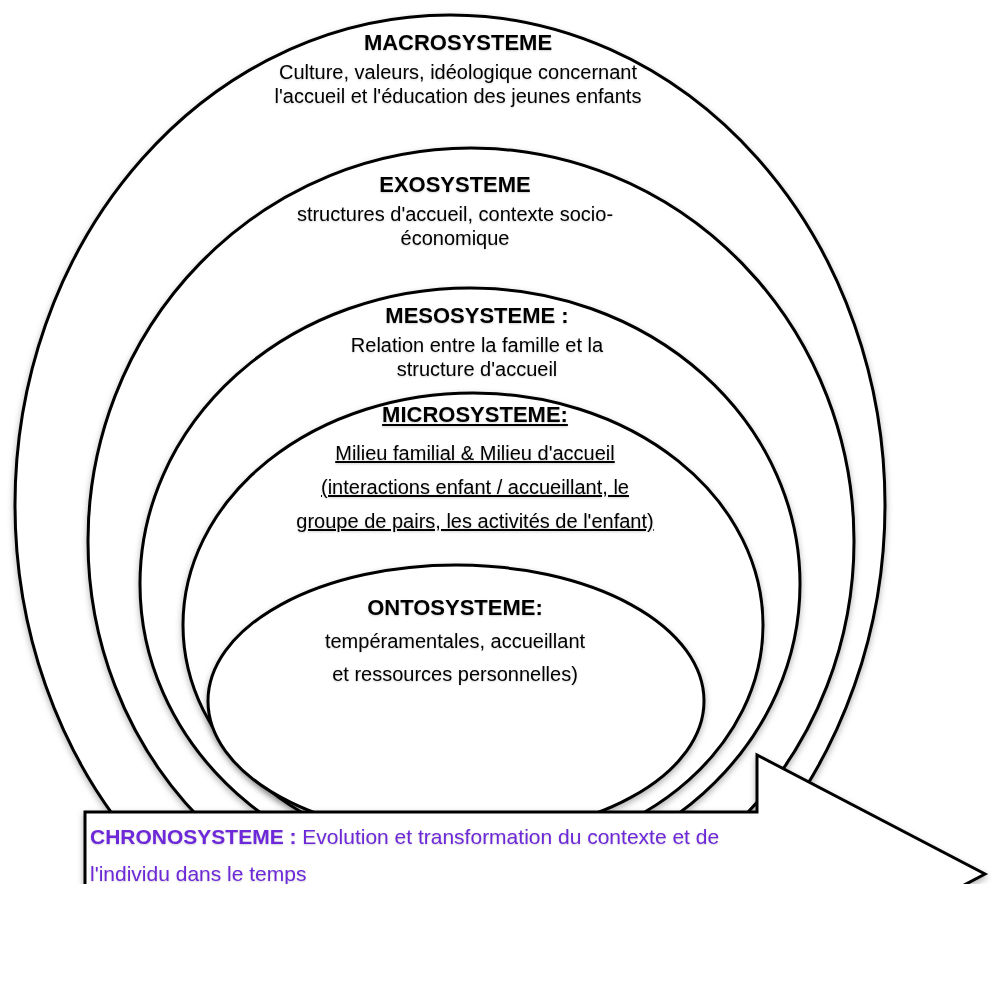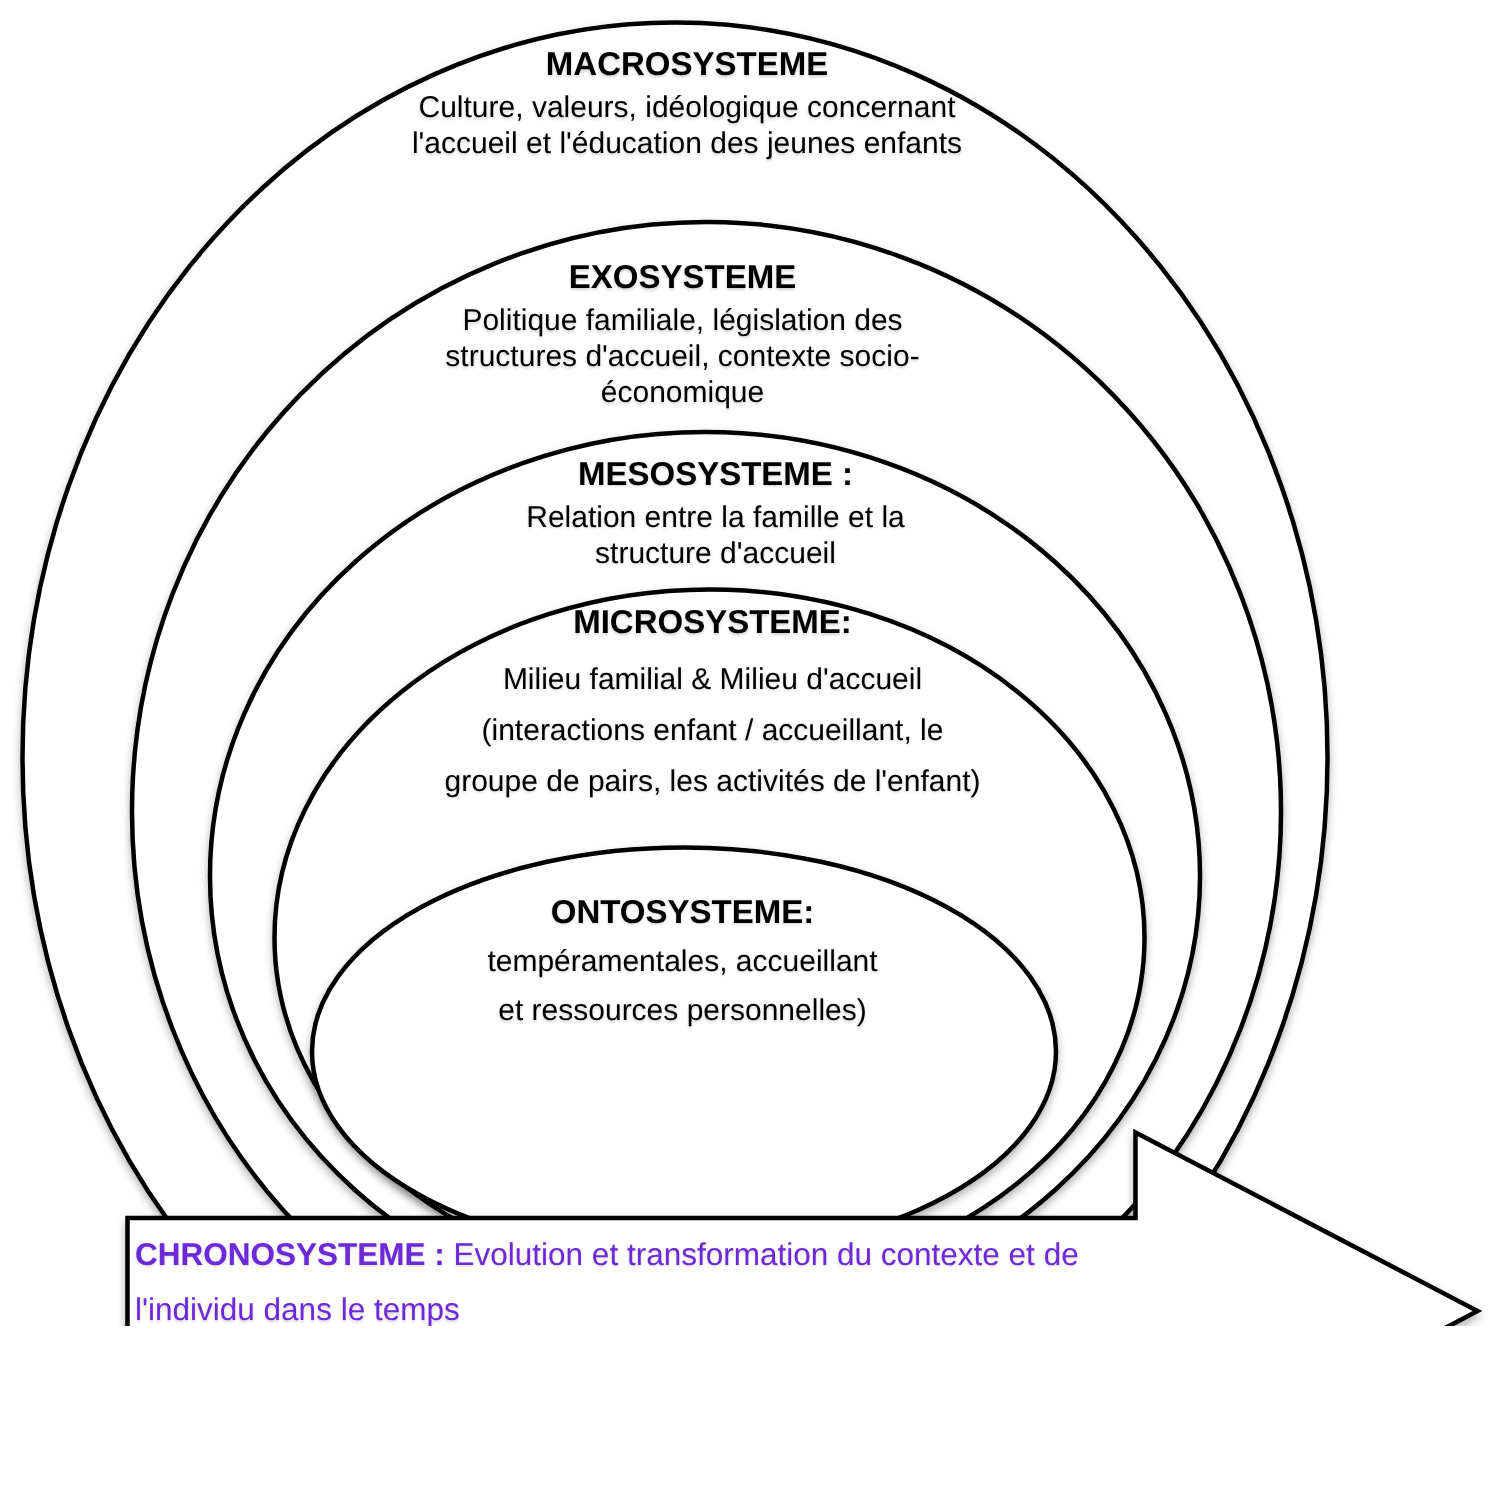--- a/index.html
+++ b/index.html
@@ -76,32 +76,31 @@
   </svg>
 
   <div class="layer-text" style="left:178px; top:30px; width:560px;">
     <div class="layer-title">MACROSYSTEME</div>
     <div class="layer-line">Culture, valeurs, idéologique concernant</div>
     <div class="layer-line">l'accueil et l'éducation des jeunes enfants</div>
   </div>
 
   <div class="layer-text" style="left:245px; top:172px; width:420px;">
     <div class="layer-title">EXOSYSTEME</div>
-    <div class="layer-line">Politique familiale, législation des</div>
     <div class="layer-line">structures d'accueil, contexte socio-</div>
     <div class="layer-line">économique</div>
   </div>
 
   <div class="layer-text" style="left:292px; top:303px; width:370px;">
     <div class="layer-title">MESOSYSTEME :</div>
     <div class="layer-line">Relation entre la famille et la</div>
     <div class="layer-line">structure d'accueil</div>
   </div>
 
-  <div class="layer-text micro" style="left:240px; top:402px; width:470px;">
+  <div class="layer-text micro" style="left:240px; top:402px; width:470px;text-decoration:underline;">
     <div class="layer-title">MICROSYSTEME:</div>
     <div class="layer-line">Milieu familial &amp; Milieu d'accueil</div>
     <div class="layer-line">(interactions enfant / accueillant, le</div>
     <div class="layer-line">groupe de pairs, les activités de l'enfant)</div>
   </div>
 
   <div class="layer-text onto" style="left:255px; top:595px; width:400px;">
     <div class="layer-title">ONTOSYSTEME:</div>
     <div class="layer-line">tempéramentales, accueillant</div>
     <div class="layer-line">et ressources personnelles)</div>

